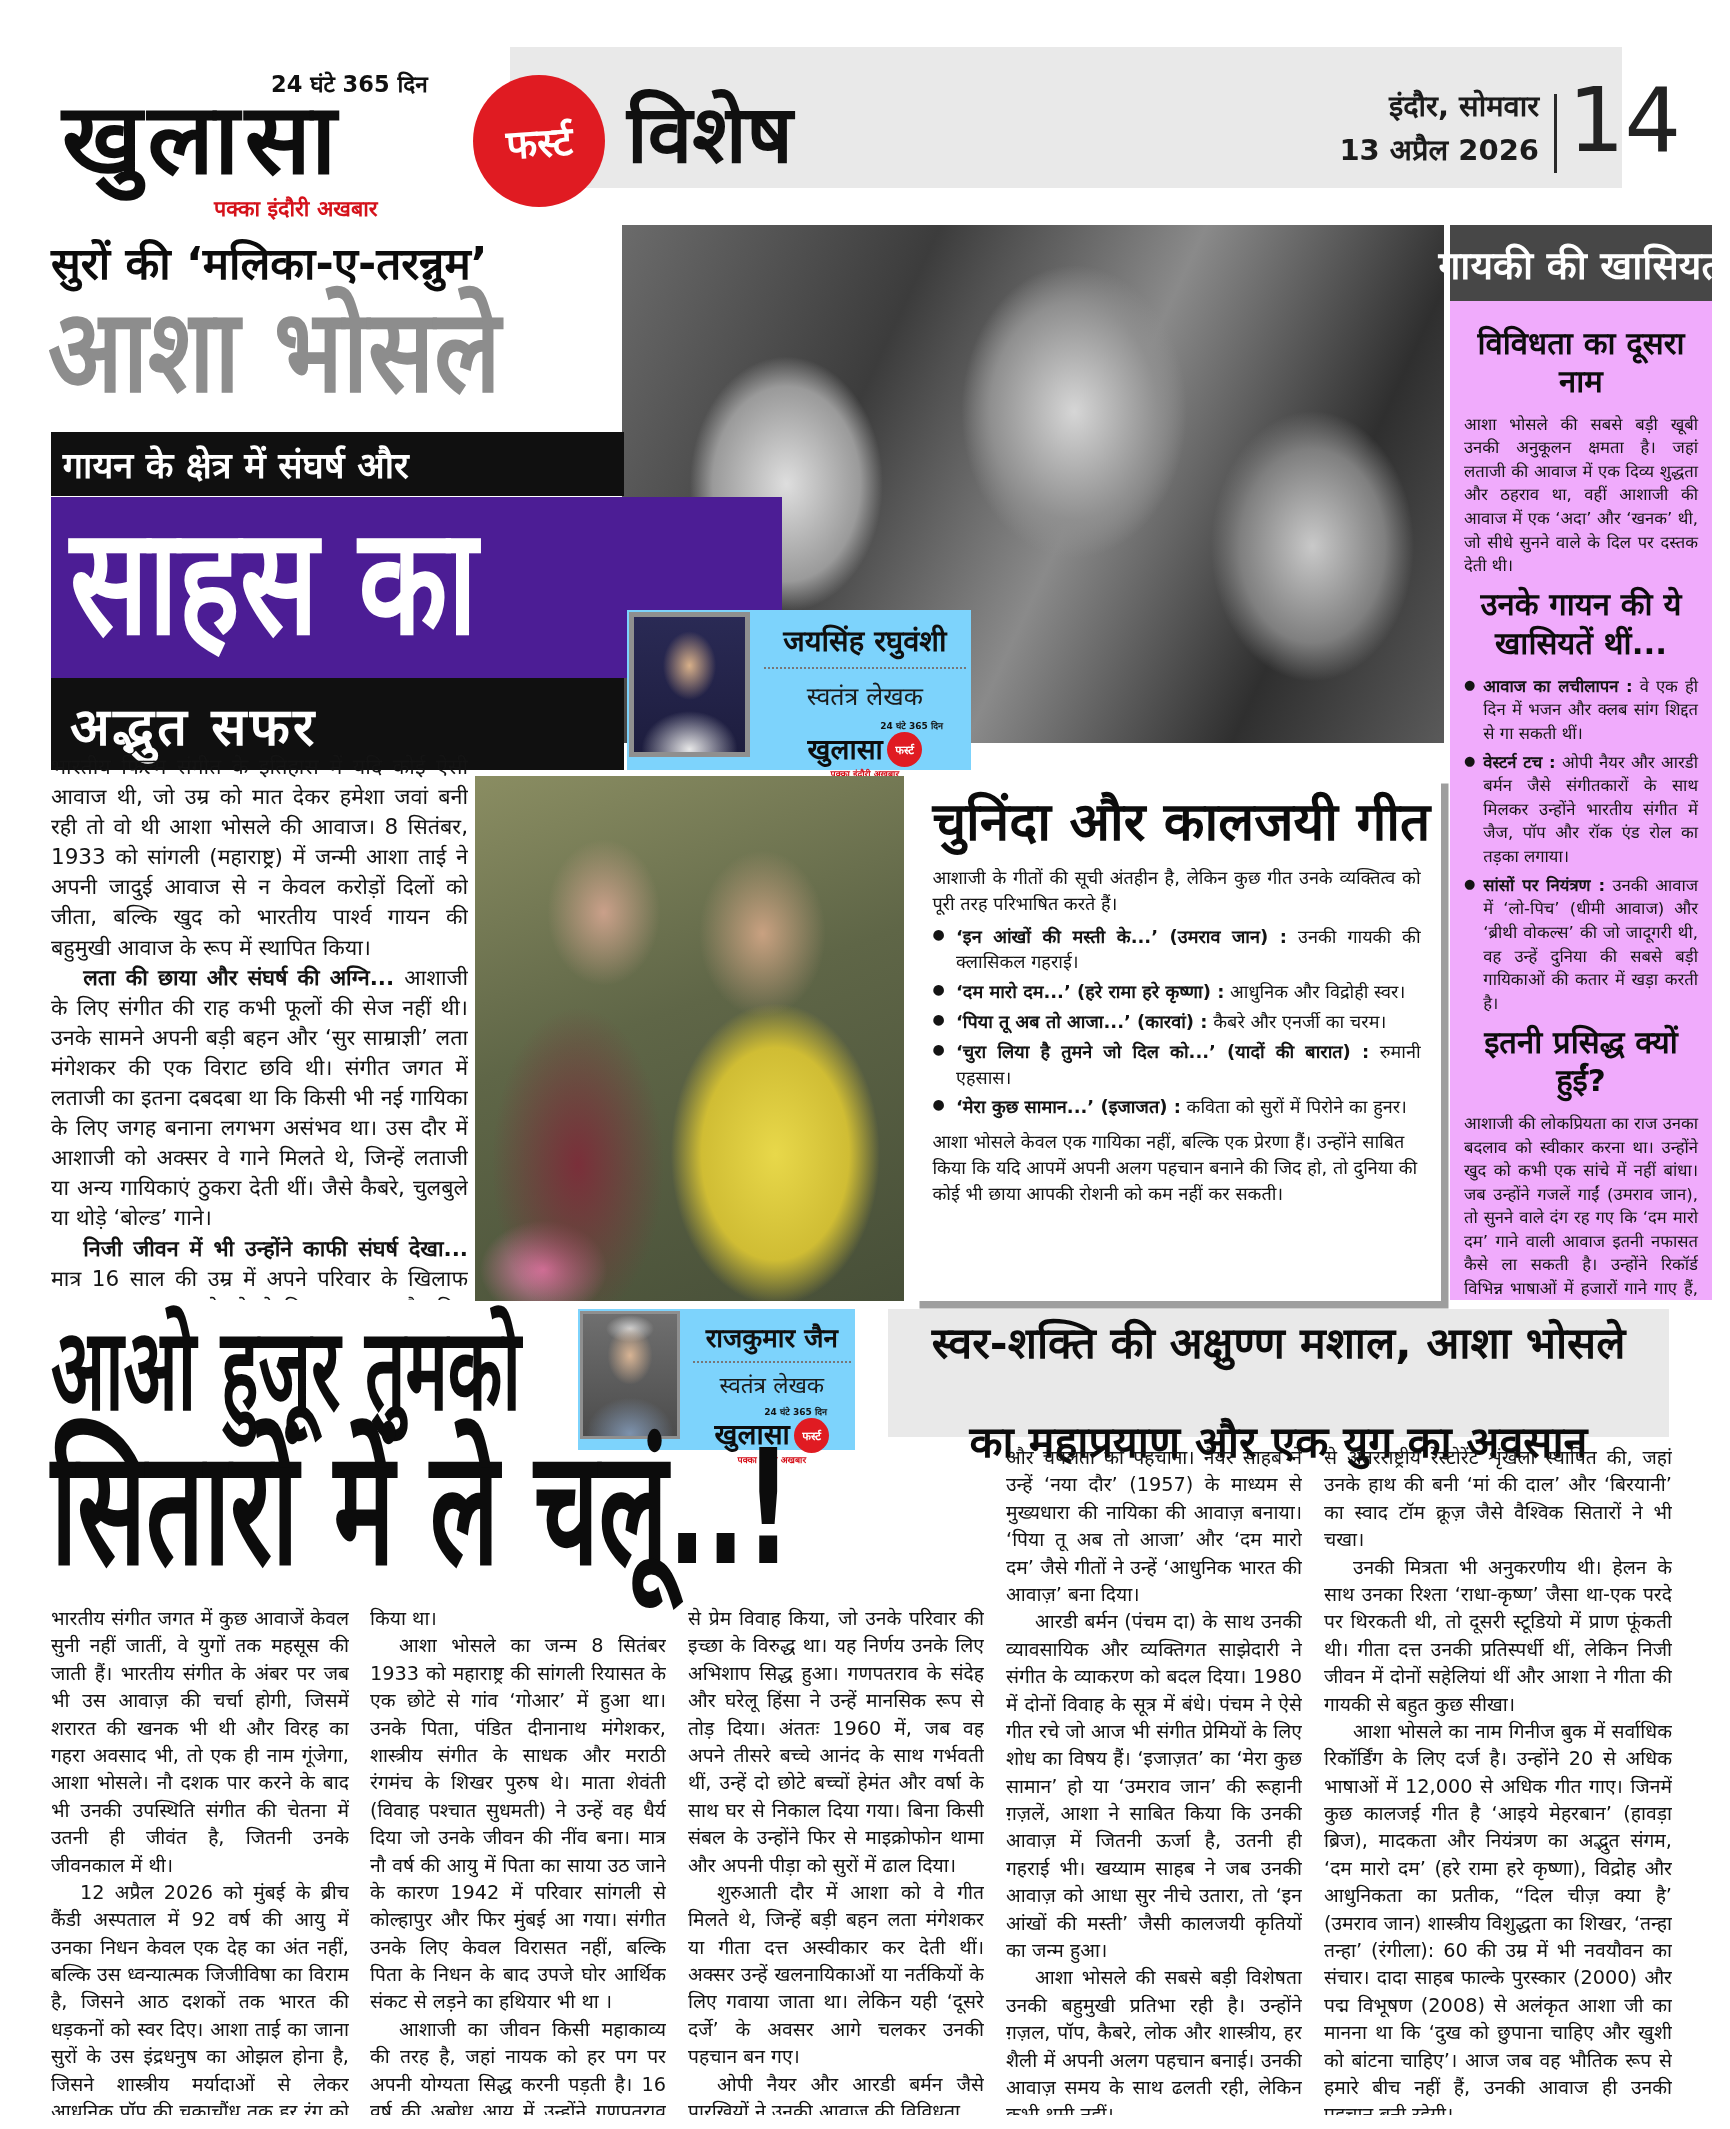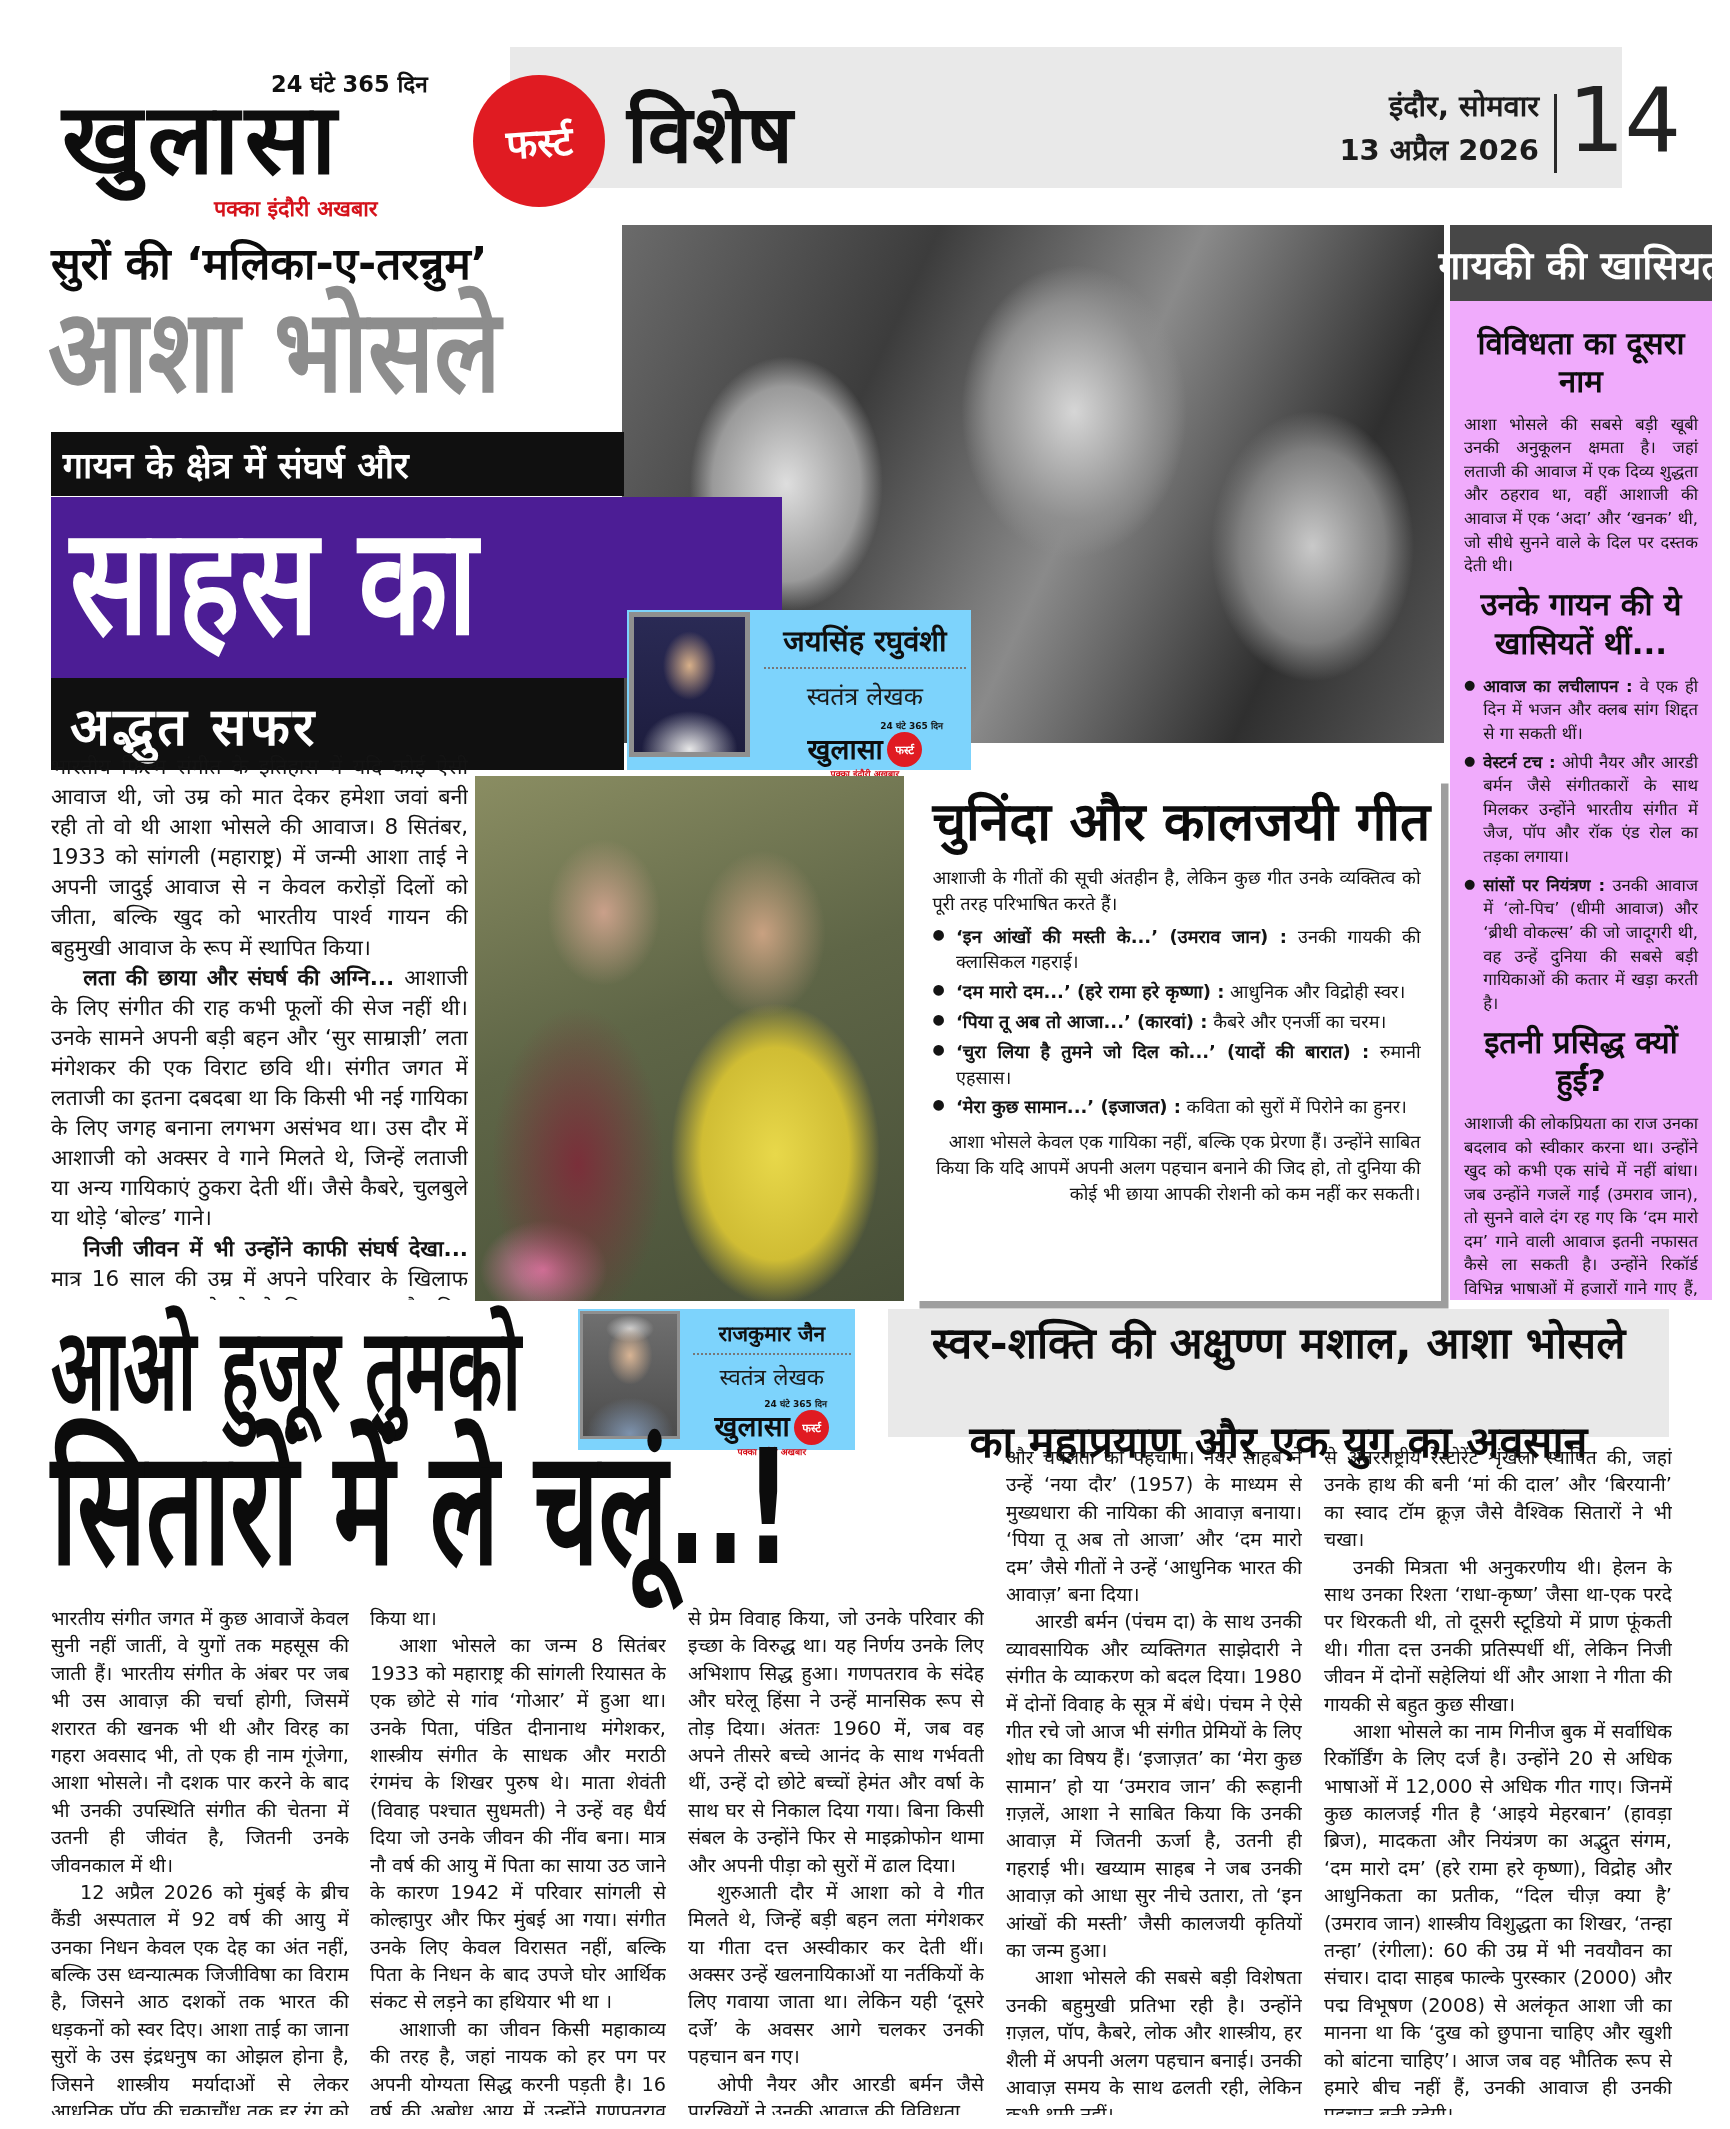--- a/index.html
+++ b/index.html
@@ -67,41 +67,41 @@
       radial-gradient(ellipse 123px 225px at 24% 74%, #7a2f3a 0%, rgba(0,0,0,0) 70%),
       radial-gradient(ellipse 91px 70px at 16% 94%, #e77fae 0%, rgba(0,0,0,0) 70%),
       linear-gradient(160deg, #8a8d62 0%, #5f6647 45%, #474f38 100%); }
 
   .songsbox { position:absolute; left:912px; top:776px; width:529px; height:525px; background:#fff; box-shadow:7.5px 7.5px 0 rgba(40,40,40,0.45); padding:17px 20.4px; overflow:hidden; }
   .songs-title { font-size:53px; font-weight:900; color:#0c0c0c; line-height:1.1; margin-bottom:14px; white-space:nowrap; }
   .songs-intro { font-size:18px; line-height:1.42; text-align:justify; margin-bottom:7.5px; }
   ul.songs { list-style:none; font-size:18px; line-height:1.42; }
   ul.songs li { padding-left:23.6px; position:relative; margin-bottom:4.3px; text-align:justify; }
   ul.songs li::before { content:"●"; position:absolute; left:0; top:1.1px; font-size:14px; }
-  .songs-outro { font-size:18px; line-height:1.46; text-align:right; margin-top:8.6px; }
+  .songs-outro { font-size:18px; line-height:1.46; text-align:left; margin-top:8.6px; }
 
   
   .side-header { position:absolute; left:1450px; top:225px; width:262px; height:76px; background:#474747; color:#fff; display:flex; align-items:center; justify-content:center; font-size:39px; font-weight:900; white-space:nowrap; }
   .sidebox { position:absolute; left:1450px; top:301px; width:262px; height:999px; background:#f0abfc; padding:15px 14px; overflow:hidden; }
   .side-h { text-align:center; font-size:31px; font-weight:900; color:#0d0d0d; margin:7.5px 0 11.8px 0; line-height:1.25; }
   .side-p { font-size:16.6px; line-height:1.42; text-align:justify; }
   ul.traits { list-style:none; font-size:16.6px; line-height:1.42; margin-top:3.2px; }
   ul.traits li { padding-left:19.3px; position:relative; margin-bottom:5.4px; text-align:justify; }
   ul.traits li::before { content:"●"; position:absolute; left:0; top:1.1px; font-size:13px; }
 
   
   .h2a { position:absolute; left:51px; top:1313px; font-size:91px; font-weight:900; color:#0c0c0c; line-height:1; transform:scale(0.78,1.25); transform-origin:top left; white-space:nowrap; }
   .authorbox2 { left:578px; top:1309px; width:277px; height:141px; }
   .a2photo { width:100px; height:128px; border:3.2px solid #8f8f8f;
     background:
       radial-gradient(ellipse 33px 43px at 50% 34%, #d8b494 0%, rgba(0,0,0,0) 68%),
       radial-gradient(ellipse 32px 18px at 50% 12%, #cfcfcf 0%, rgba(0,0,0,0) 75%),
       radial-gradient(ellipse 56px 46px at 50% 98%, #7d92ad 0%, rgba(0,0,0,0) 78%),
       linear-gradient(180deg, #6f6f6f 0%, #4c4c4c 100%); }
-  .authorbox2 .a-name { font-size:21px; }
+  .authorbox2 .a-name { font-size:26px; }
   .authorbox2 .a-role { font-size:22.5px; }
   .authorbox2 .a-div { margin:6.4px 2.1px; }
   .authorbox2 .minilogo { margin-top:4.3px; }
   .grayheadbox { position:absolute; left:888px; top:1309px; width:781px; height:128px; background:#e9e9e9; display:flex; flex-direction:column; align-items:center; justify-content:center; gap:5.4px; }
   .grayheadbox div { font-size:43px; font-weight:900; color:#0c0c0c; line-height:1.25; white-space:nowrap;margin-top:40px; }
   .h2b { position:absolute; left:51px; top:1429px; font-size:124px; font-weight:900; color:#0c0c0c; line-height:1; transform:scale(0.82,1.28); transform-origin:top left; white-space:nowrap; }
 
   .bcol { position:absolute; font-size:19.3px; line-height:1.42; text-align:justify; overflow:hidden; }
   .bcol p { margin:0; }
   .bcol p + p { text-indent:1.5em; }

